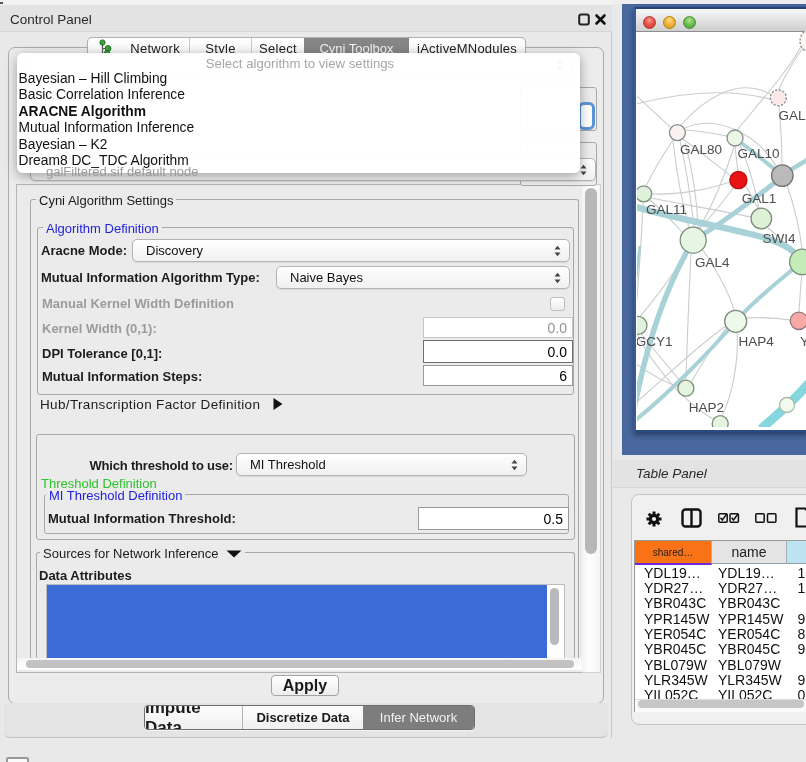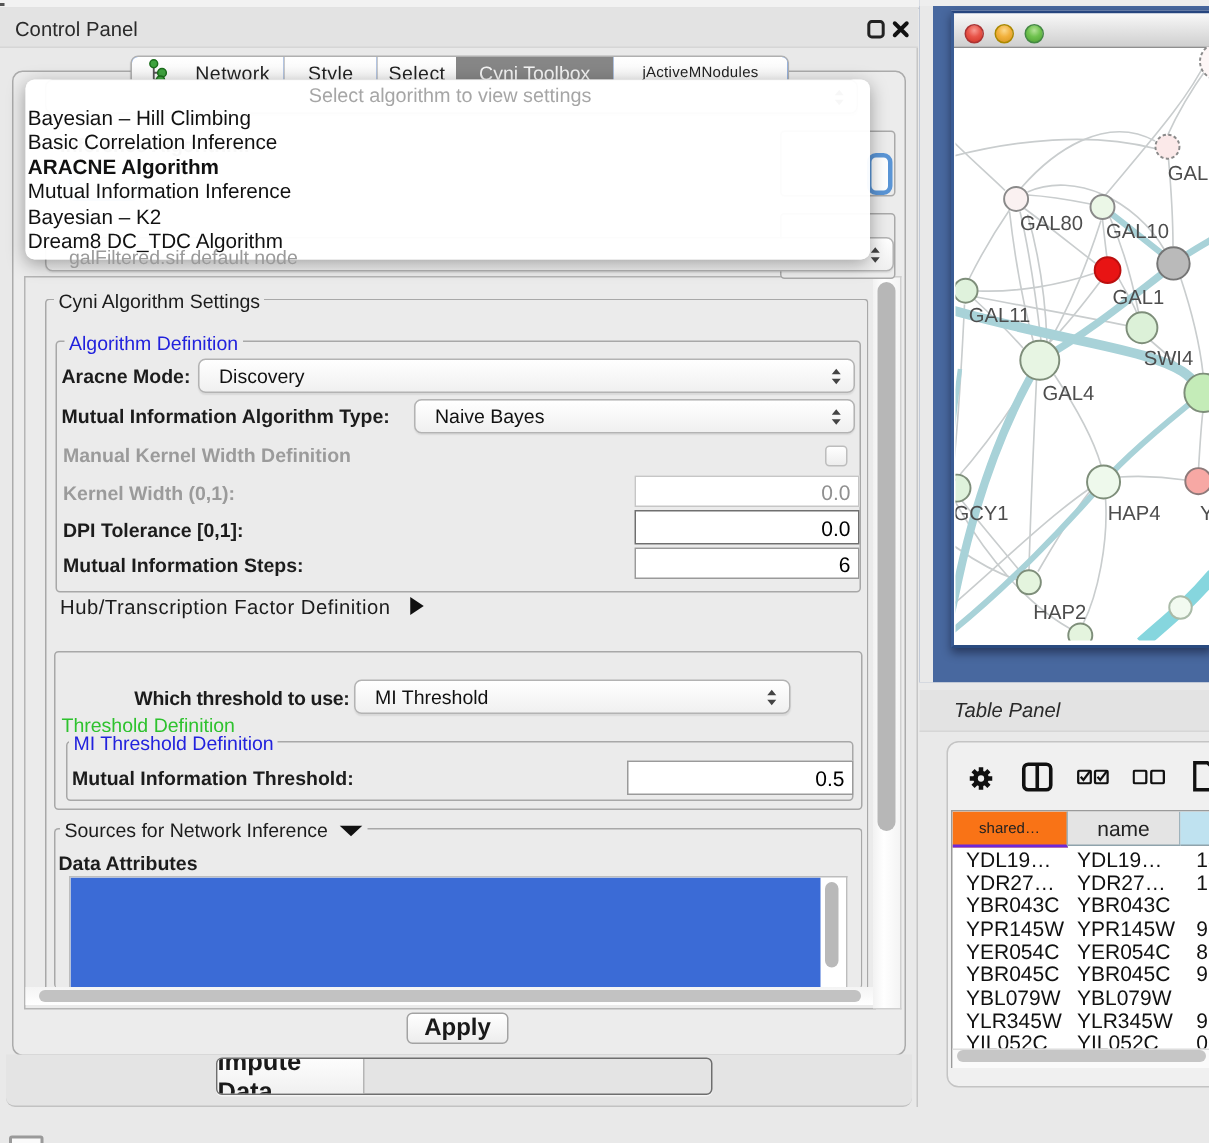--- a/index.html
+++ b/index.html
@@ -47,21 +47,21 @@
   <div style="width:61px;border-right:1px solid #c9c9c9;display:flex;align-items:center;justify-content:center;background:linear-gradient(#ffffff,#f3f3f3);">
     <span style="font-size:13px;color:#222;letter-spacing:0.3px;">Style</span>
     </div>
   <div style="width:52px;display:flex;align-items:center;justify-content:center;background:linear-gradient(#ffffff,#f3f3f3);">
     <span style="font-size:13px;color:#222;letter-spacing:0.3px;">Select</span>
     </div>
   <div style="width:105px;display:flex;align-items:center;justify-content:center;background:#868686;">
     <span style="font-size:13px;color:#f4f4f4;">Cyni Toolbox</span>
     </div>
   <div style="flex:1;display:flex;align-items:center;justify-content:center;background:linear-gradient(#ffffff,#f3f3f3);">
-    <span style="font-size:10px;color:#222;letter-spacing:0.2px;">jActiveMNodules</span>
+    <span style="font-size:13px;color:#222;letter-spacing:0.2px;">jActiveMNodules</span>
     </div>
 </div>
 
 <svg class="abs" style="left:97px;top:38px;" width="17" height="18" viewBox="0 0 17 18">
   <path d="M5.5 5 L5.5 15 M5.5 10.5 L10.5 10.5 M5.5 15 L9.5 15.5" stroke="#555" stroke-width="1.2" fill="none"></path>
   <circle cx="5.5" cy="4.5" r="2.6" fill="#3fa33f" stroke="#1c6e1c"></circle>
   <circle cx="11" cy="10.5" r="2.9" fill="#3fa33f" stroke="#1c6e1c"></circle>
   <circle cx="10" cy="15.3" r="2.7" fill="#3fa33f" stroke="#1c6e1c"></circle>
 </svg>
 
@@ -142,20 +142,26 @@
 <div class="abs" style="left:17px;top:658px;width:565px;height:12px;background:linear-gradient(#f4f4f4,#ffffff);"></div>
 <div class="abs" style="left:26px;top:660px;width:548px;height:8px;background:#c2c2c2;border-radius:4px;"></div>
 
 <div class="abs" style="left:271px;top:675px;width:66px;height:19px;background:linear-gradient(#ffffff,#ededed);border:1px solid #a3a3a3;border-radius:4px;display:flex;align-items:center;justify-content:center;">
   <span style="font-size:16px;font-weight:bold;color:#1a1a1a;">Apply</span>
   </div>
 
 <div class="abs" style="left:144px;top:705px;width:329px;height:23px;border:1px solid #6e6e6e;border-radius:4px;overflow:hidden;display:flex;box-shadow:0 1px 0 rgba(255,255,255,0.6);">
   <div style="width:97px;border-right:1px solid #b5b5b5;display:flex;align-items:center;justify-content:center;background:linear-gradient(#fdfdfd,#f0f0f0);">
     <span style="font-size:17px;font-weight:bold;color:#1a1a1a;">Impute Data</span>
+    </div>
+  <div style="width:120px;display:flex;align-items:center;justify-content:center;background:linear-gradient(#fdfdfd,#f0f0f0);">
+    <span style="font-size:13px;font-weight:bold;color:#1a1a1a;">Discretize Data</span>
+    </div>
+  <div style="flex:1;display:flex;align-items:center;justify-content:center;background:#7d7d7d;">
+    <span style="font-size:13px;color:#f2f2f2;">Infer Network</span>
     </div>
 </div>
 
 <div class="abs" style="left:5.5px;top:756.5px;width:19px;height:12px;border:2px solid #9a9a9a;border-radius:2px;background:#fafafa;"></div>
 
 <div class="combo" style="left:30px;top:53px;width:540px;height:21px;">
   <svg class="carets" viewBox="0 0 9 12">
       <path d="M1.5 4.5 L4.5 0.8 L7.5 4.5 Z M1.5 7.5 L4.5 11.2 L7.5 7.5 Z" fill="#444"></path>
     </svg>
 </div>

